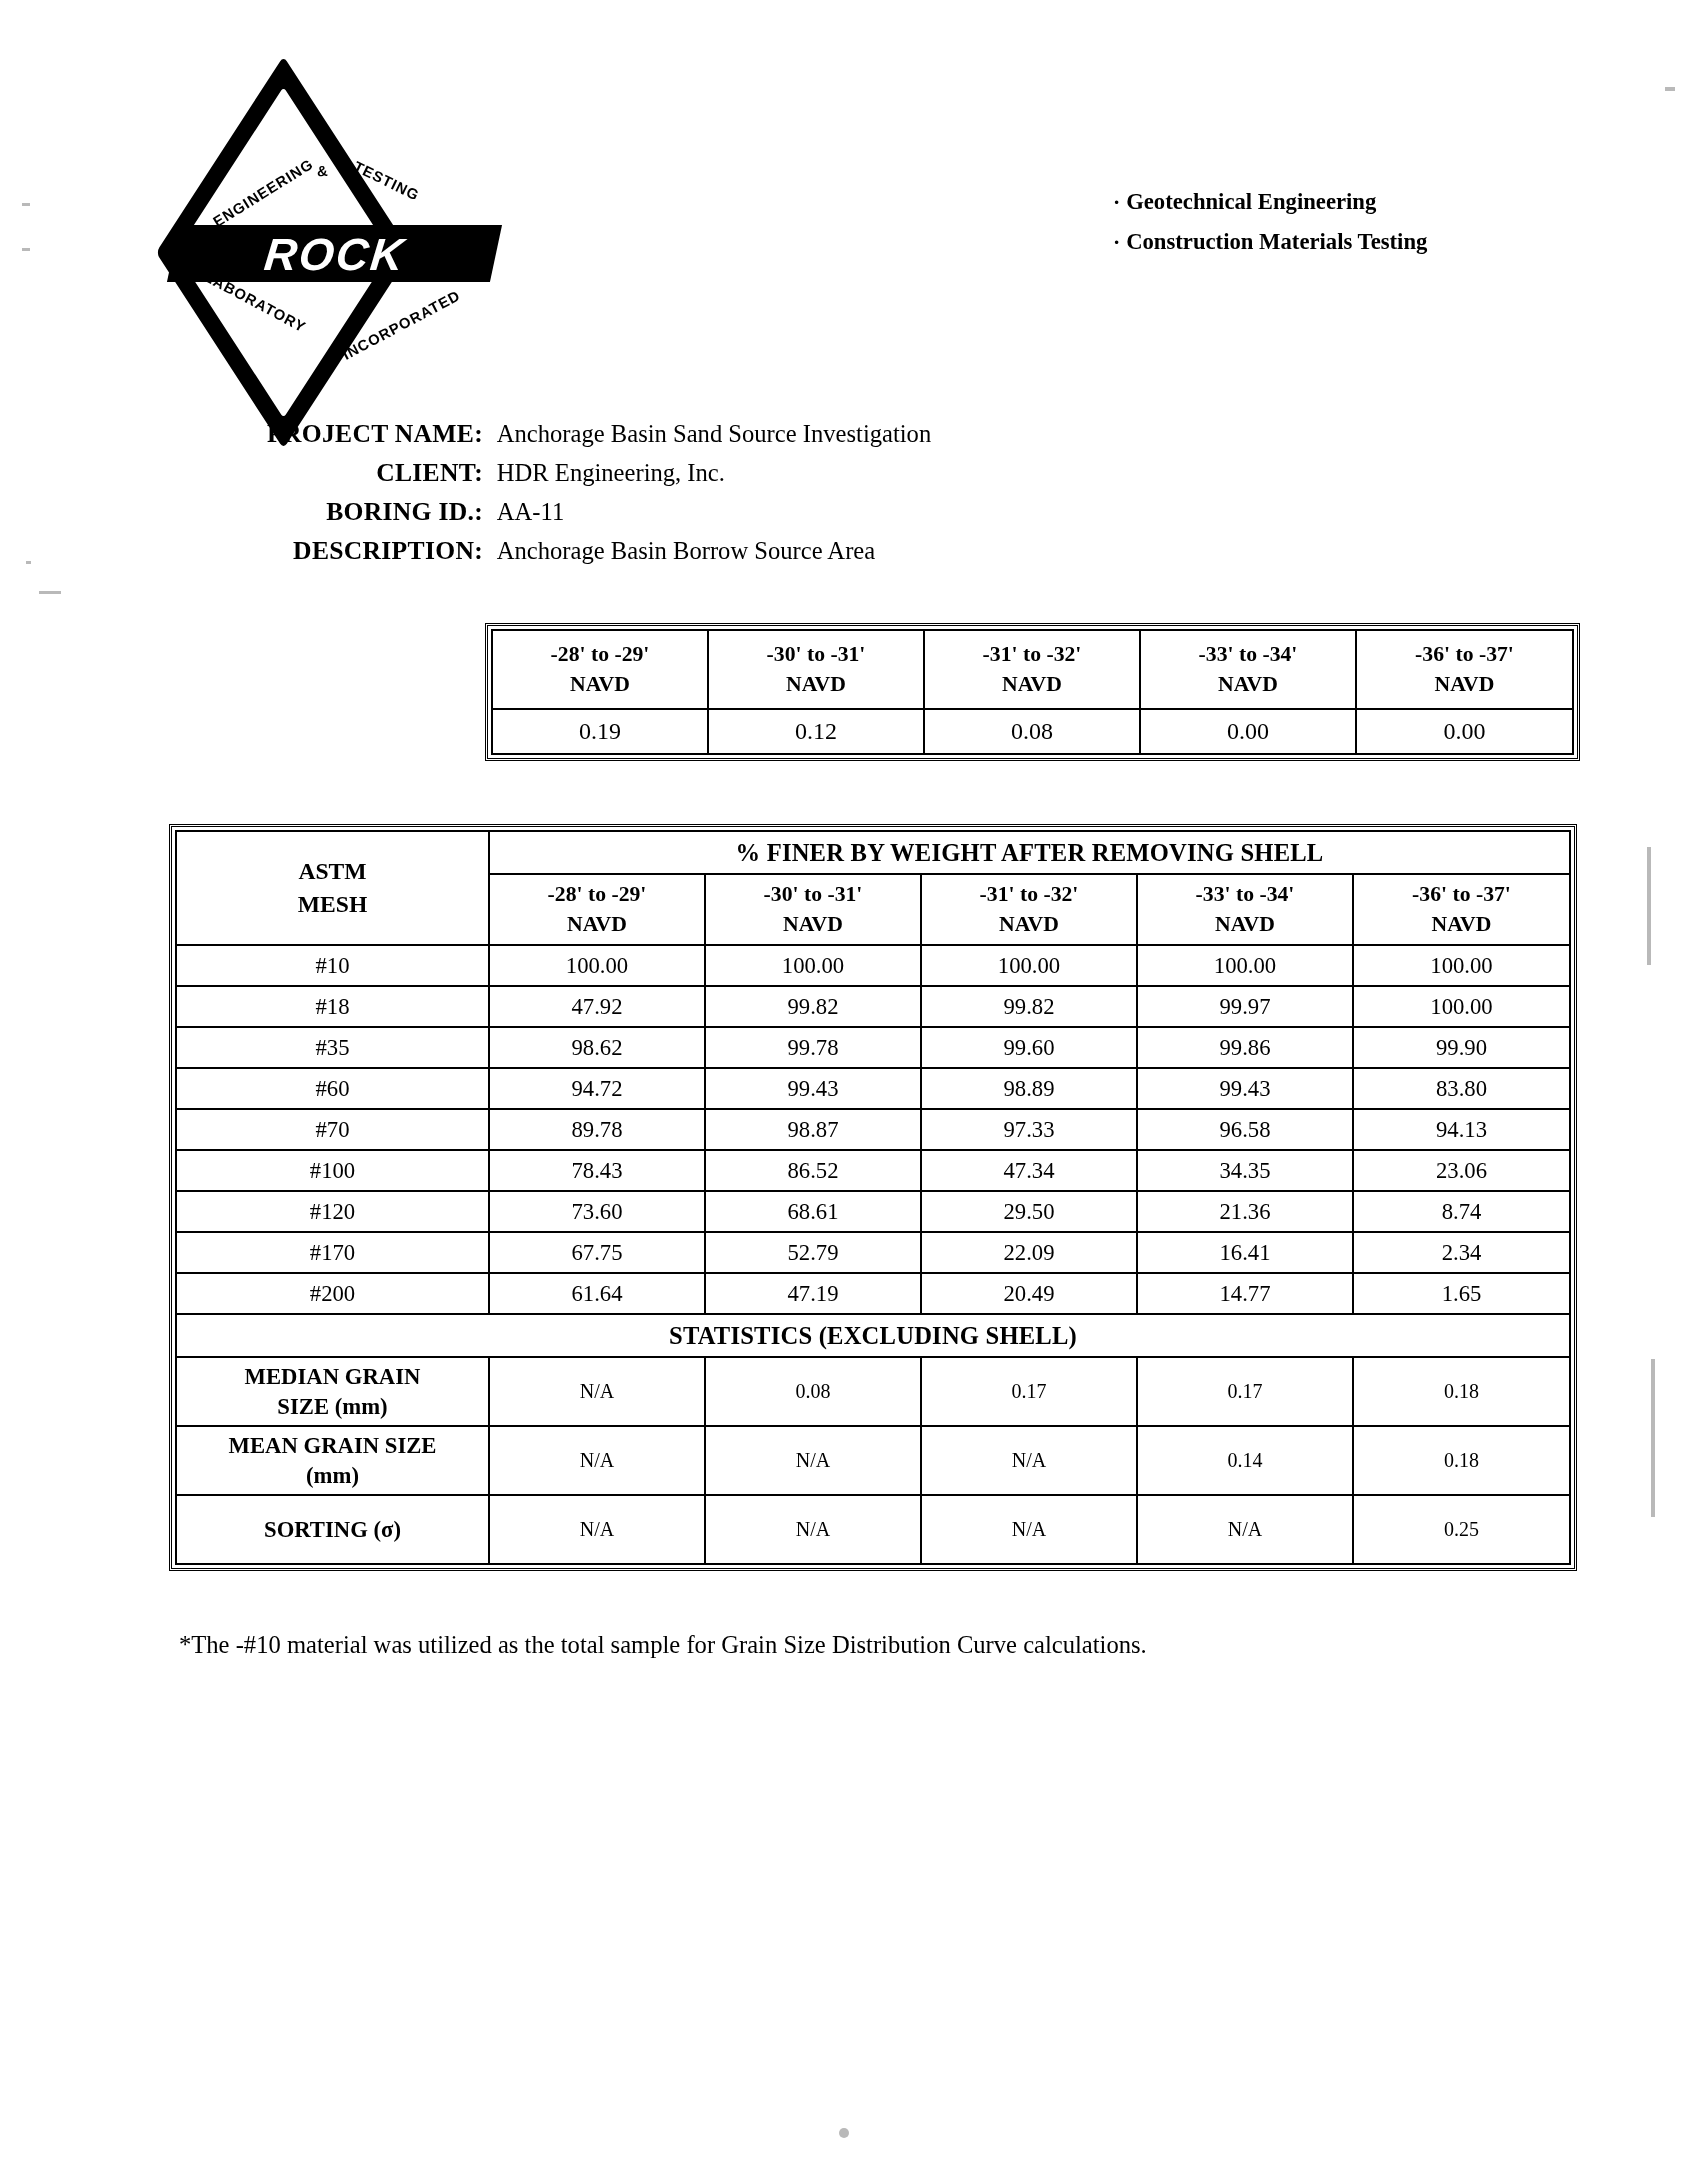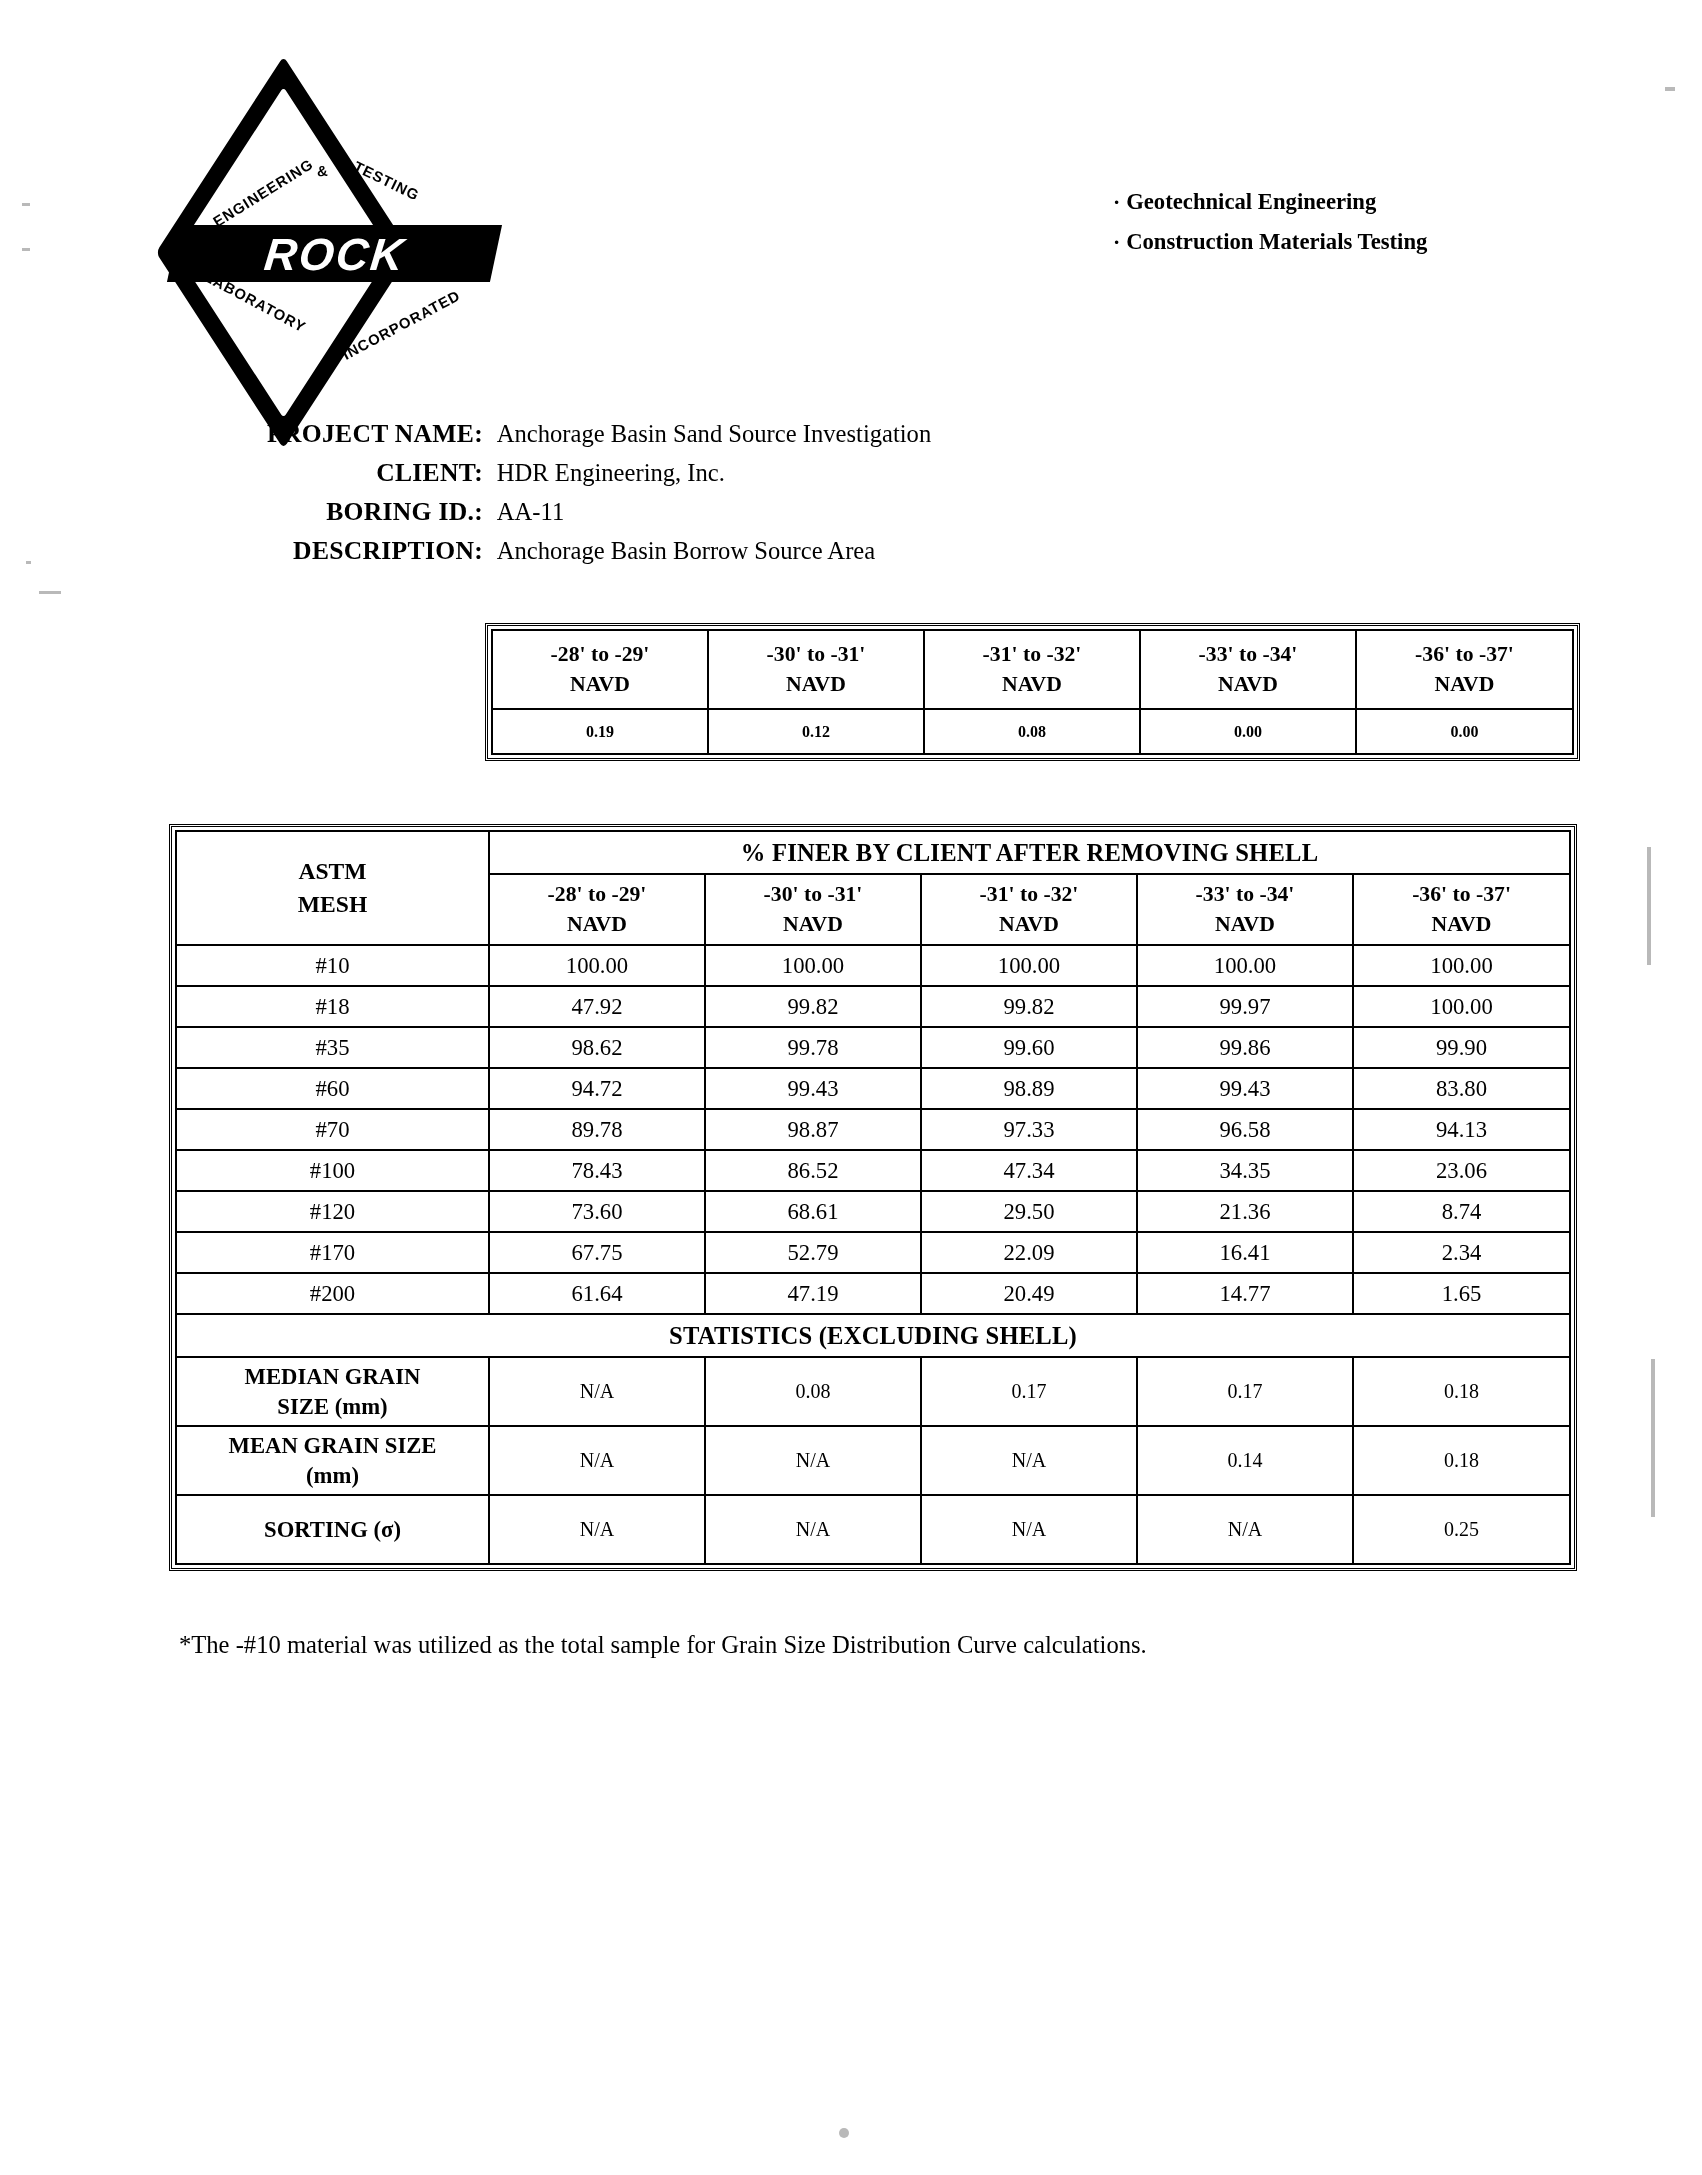--- a/index.html
+++ b/index.html
@@ -154,22 +154,22 @@
     height: 43px;
     letter-spacing: 0.2px;
   }
   .shell-table .hdr-cell {
     font-weight: bold;
     font-size: 21.7px;
     height: 75px;
     line-height: 29.6px;
   }
   .shell-table .val-cell {
-    font-weight: bold;
-    font-size: 16px;
+    font-weight: normal;
+    font-size: 24px;
     height: 41px;
     border-radius: 20px;
   }
 
   .main-table-wrap {
     position: absolute;
     left: 169px;
     top: 824px;
     border: 3px double #000;
     padding: 3px;
@@ -327,21 +327,21 @@
           <col style="width:216px">
           <col style="width:217px">
       </colgroup>
 
       <tbody>
           <tr>
         <td class="astm-head" rowspan="2">
           <div>ASTM</div>
           <div>MESH</div>
         </td>
-        <td class="sec-title" colspan="5">% FINER BY CLIENT AFTER REMOVING SHELL</td>
+        <td class="sec-title" colspan="5">% FINER BY WEIGHT AFTER REMOVING SHELL</td>
       </tr>
       <tr>
         <td class="col-head">
           <div>-28' to -29'</div>
           <div>NAVD</div>
         </td>
         <td class="col-head">
           <div>-30' to -31'</div>
           <div>NAVD</div>
         </td>

